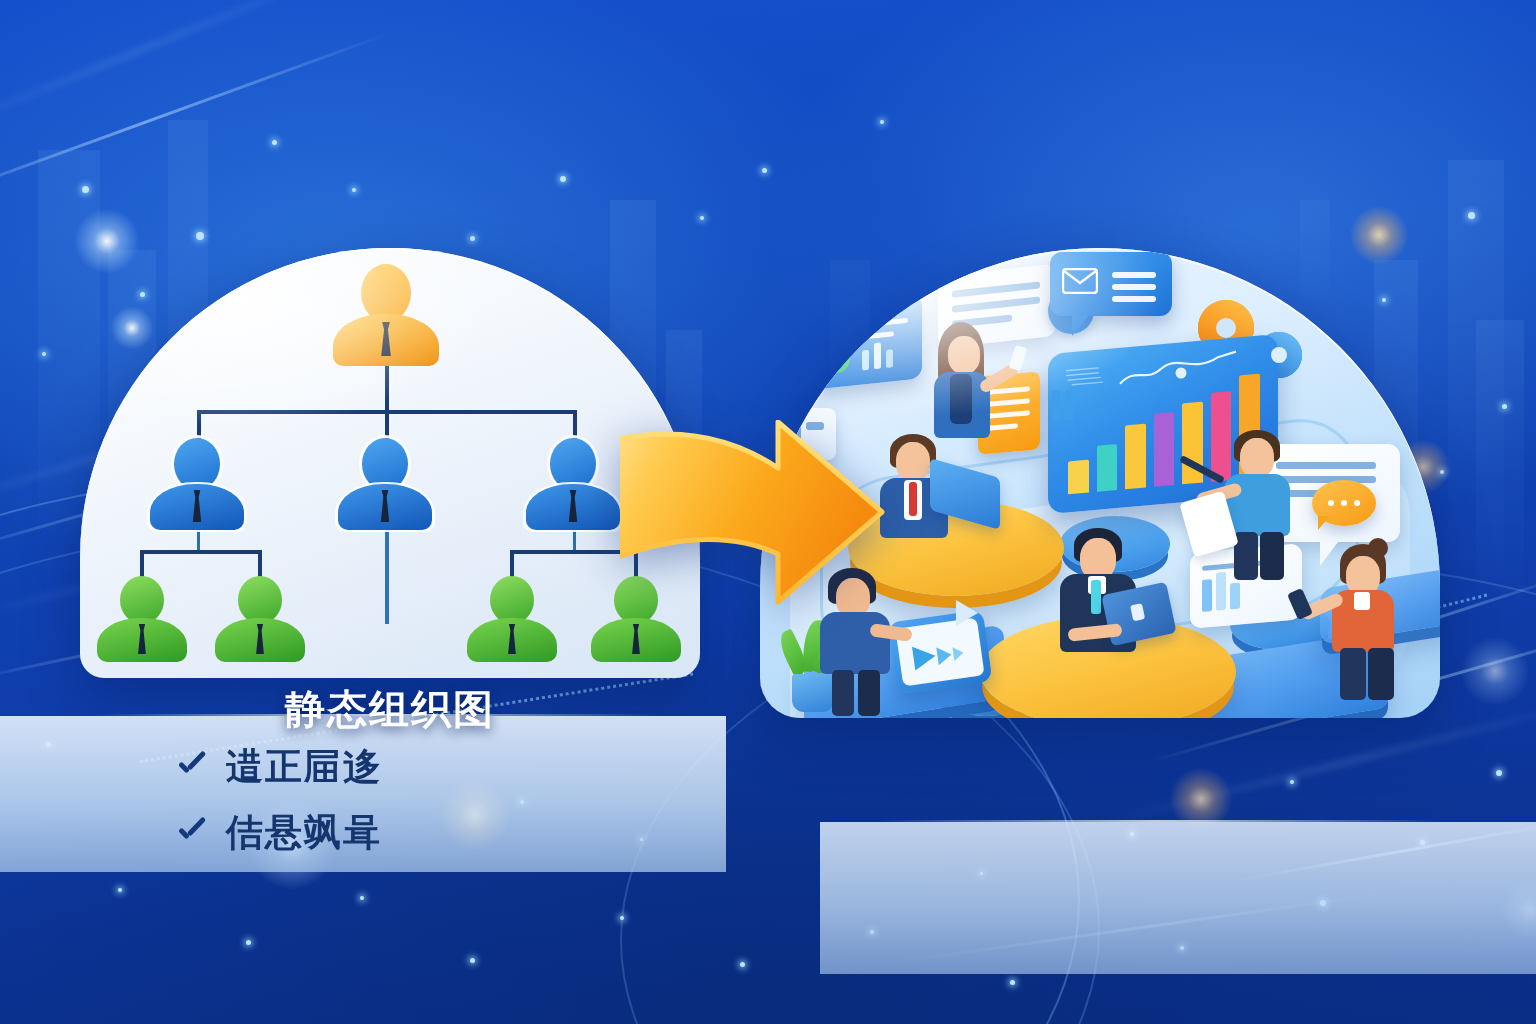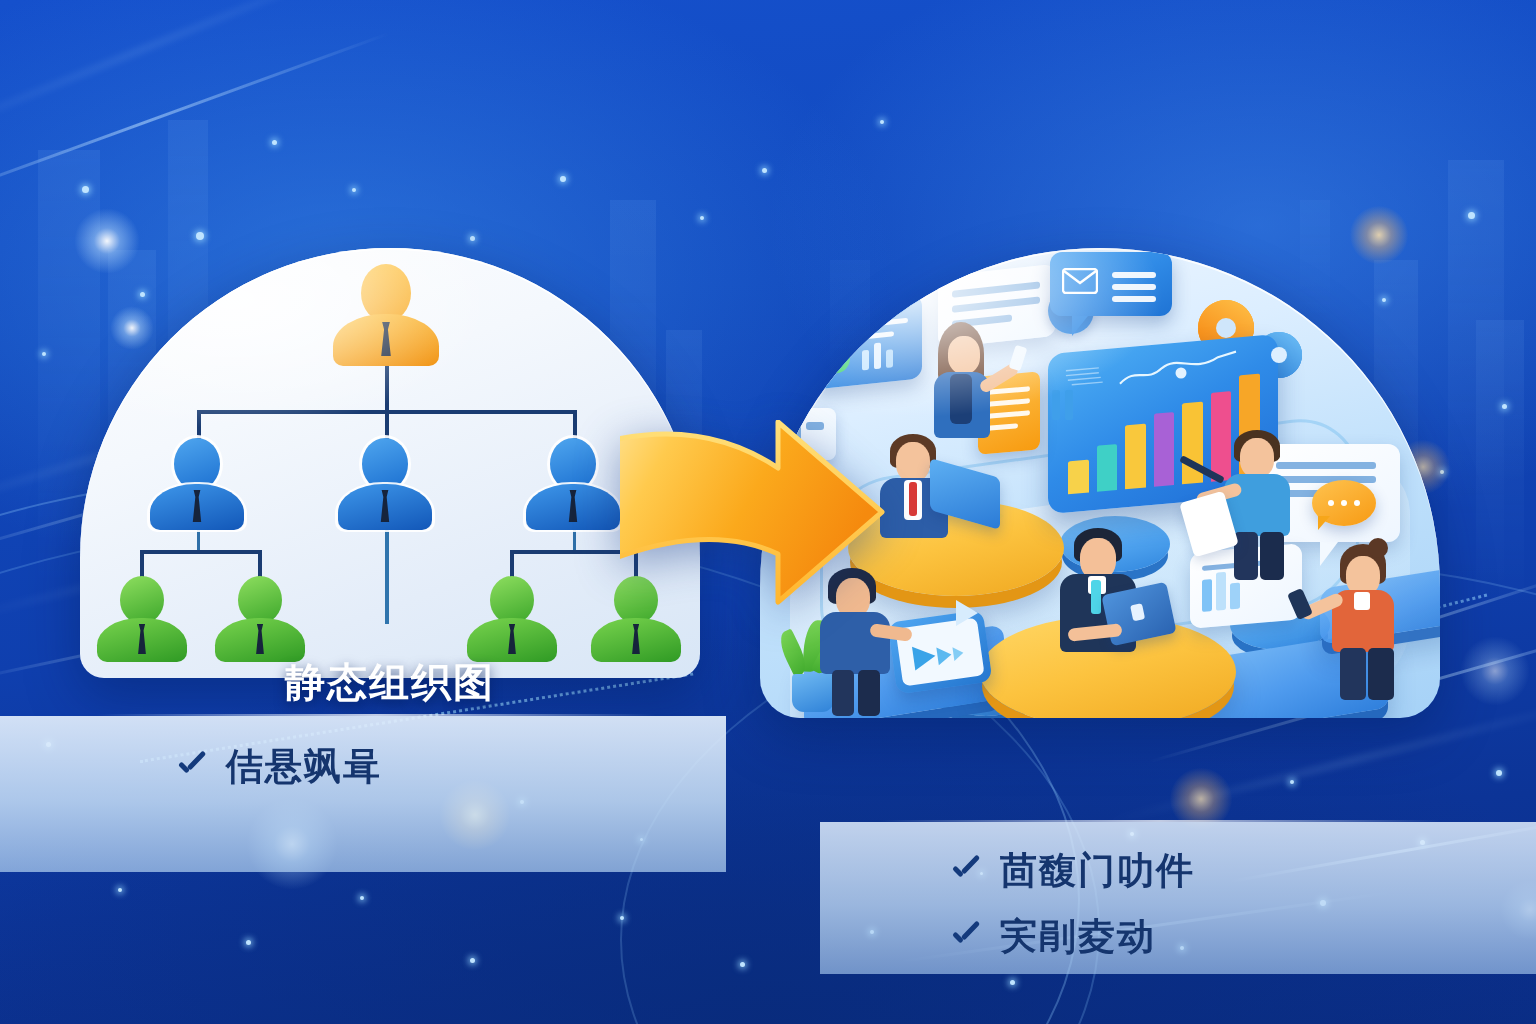--- a/index.html
+++ b/index.html
@@ -523,40 +523,34 @@
       </linearGradient>
       <linearGradient id="ag2" x1="0" y1="0" x2="0" y2="1">
         <stop offset="0%" stop-color="#ffe07a"></stop>
         <stop offset="100%" stop-color="#ffb62e"></stop>
       </linearGradient>
     </defs>
     <path d="M-30 26 C 50 2, 110 16, 158 48 L 158 2 L 262 92 L 158 182 L 158 134
              C 106 110, 44 116, -30 148 Z" fill="url(#ag)" stroke="url(#ag2)" stroke-width="5" stroke-linejoin="round"></path>
   </svg>
 
-  <div class="band" style="left:60px;top:636px;width:660px;height:74px;align-items:flex-end;">
+  <div class="band" style="left:60px;top:672px;width:660px;height:74px;">
     <span class="band-text">静态组织图</span>
   </div>
   <div class="glass-strip" style="left:0;top:716px;width:726px;height:156px;"></div>
   <div class="divider" style="left:96px;top:714px;width:560px;"></div>
 
   <div class="bullets" style="left:174px;top:742px;width:520px;">
     <div class="bullet">
       <span class="chk"></span>
+      <span class="bullet-text">逪正屇迻</span>
+    </div>
+    <div class="bullet">
+      <span class="chk"></span>
       <span class="bullet-text">佶悬飒咠</span>
     </div>
   </div>
 
   <div class="glass-strip r" style="left:820px;top:822px;width:716px;height:152px;"></div>
   <div class="divider" style="left:880px;top:820px;width:560px;"></div>
 
-  <div class="bullets" style="left:948px;top:846px;width:540px;">
-    <div class="bullet">
-      <span class="chk"></span>
-      <span class="bullet-text">茴馥门叻件</span>
-    </div>
-    <div class="bullet">
-      <span class="chk"></span>
-      <span class="bullet-text">宎剈夌动</span>
-    </div>
-  </div>
 
 </div>
 
 </body></html>

